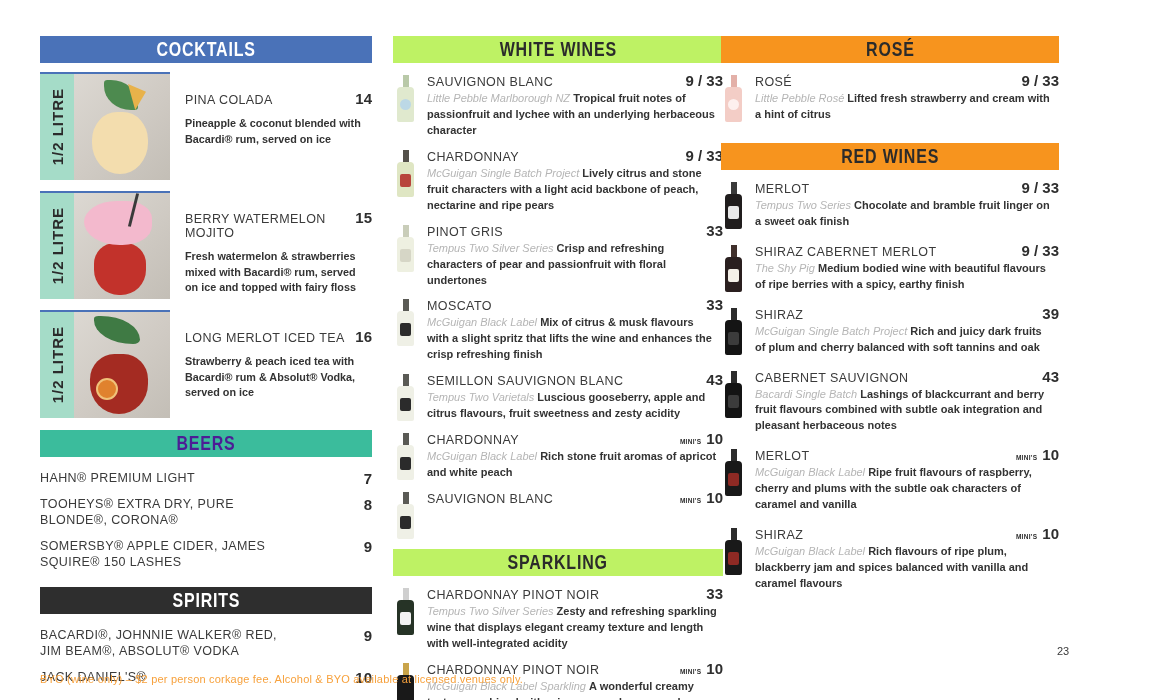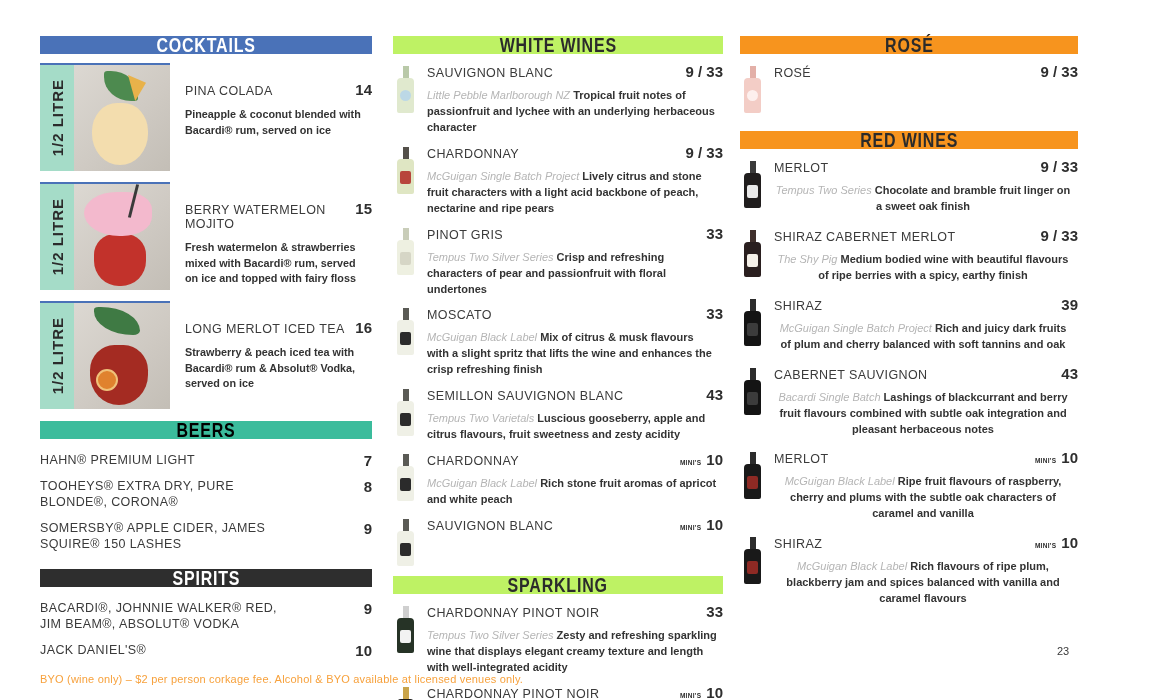--- a/index.html
+++ b/index.html
@@ -7,34 +7,34 @@
   body {
     position:relative;
     background:#ffffff;
     font-family:"Liberation Sans", sans-serif;
     color:#333;
     overflow:hidden;
   }
   .col { position:absolute; top:36px; }
   .col-left  { left:40px;  width:332px; }
   .col-mid   { left:393px; width:330px; }
-  .col-right { left:740px; width:338px;text-align:center; }
+  .col-right { left:721px; width:338px; }
 
   
   .section-header {
-    height:18px; display:flex; align-items:center; justify-content:center;
+    height:27px; display:flex; align-items:center; justify-content:center;
     margin-bottom:9px;
   }
   .section-header .hdr-txt {
     display:inline-block; font-weight:bold; font-size:20px;
     letter-spacing:1px; transform:scaleX(.8) scaleY(1.05);
     white-space:nowrap;
   }
   .hdr-blue   { background:#4a72b8; color:#ffffff; }
-  .hdr-teal   { background:#3bbc9c; color:#000000; }
+  .hdr-teal   { background:#3bbc9c; color:#4c1d95; }
   .hdr-mint   { background:#bef264; color:#2b2b2b; }
   .hdr-dark   { background:#2e2e2e; color:#ffffff; }
   .hdr-orange { background:#f7941e; color:#2b2b2b; }
 
   
   .cocktail-card { display:flex; height:108px; margin-bottom:11px; }
   .cocktail-media { display:flex; width:130px; height:108px; border-top:2px solid #4a72b8; flex:none; }
   .litre-strip {
     width:34px; background:#a5dcc8; display:flex; align-items:center; justify-content:center;
   }
@@ -66,21 +66,21 @@
   
   .list-row { display:flex; justify-content:space-between; align-items:flex-start; padding:4px 0 5px 0; }
   .list-row .item-name { max-width:262px; line-height:1.3; }
   .gap-top { margin-top:12px; }
 
   
   .wine { position:relative; padding-left:34px; margin-bottom:8px; min-height:48px; }
   .wine-top { display:flex; justify-content:space-between; align-items:baseline; }
   .price-group { display:flex; align-items:baseline; }
   .mini-tag { font-weight:bold; font-size:6.5px; letter-spacing:.3px; color:#2e2e2e; margin-right:5px; }
-  .wine-desc { margin-top:8px; font-size:11px; line-height:1.45; padding-right:6px; }
+  .wine-desc { margin-top:2px; font-size:11px; line-height:1.45; padding-right:6px; }
   .maker { font-style:italic; color:#b5b5b5; }
   .desc  { font-weight:bold; color:#333; }
   .mb-lg { margin-bottom:20px; }
 
   
   .bottle { position:absolute; left:4px; top:3px; width:17px; height:47px; }
   .bottle i { position:absolute; display:block; }
   .bottle .bneck  { left:5.5px; top:0; width:6px; height:14px; background:#777; }
   .bottle .bbody  { left:0; top:12px; width:17px; height:35px; border-radius:4px 4px 2px 2px; background:#ddd; }
   .bottle .blabel { left:3px; top:24px; width:11px; height:13px; border-radius:2px; background:#fff; }
@@ -368,20 +368,21 @@
         <i class="bbody"></i>
         <i class="blabel"></i>
       </span>
     <div class="wine-top">
       <span class="item-name">ROSÉ</span>
       <span class="price-group">
           <span class="mini-tag"></span>
           <span class="price">9 / 33</span>
         </span>
     </div>
+    <p class="wine-desc"><span class="maker">Little Pebble Rosé</span> <span class="desc">Lifted fresh strawberry and cream with a hint of citrus</span></p>
   </div>
 
   <div class="section-header hdr-orange">
     <span class="hdr-txt">RED WINES</span>
   </div>
 
   <div class="wine" style="margin-bottom:12px">
     <span class="bottle" data-variant="red-silver">
         <i class="bneck"></i>
         <i class="bbody"></i>

